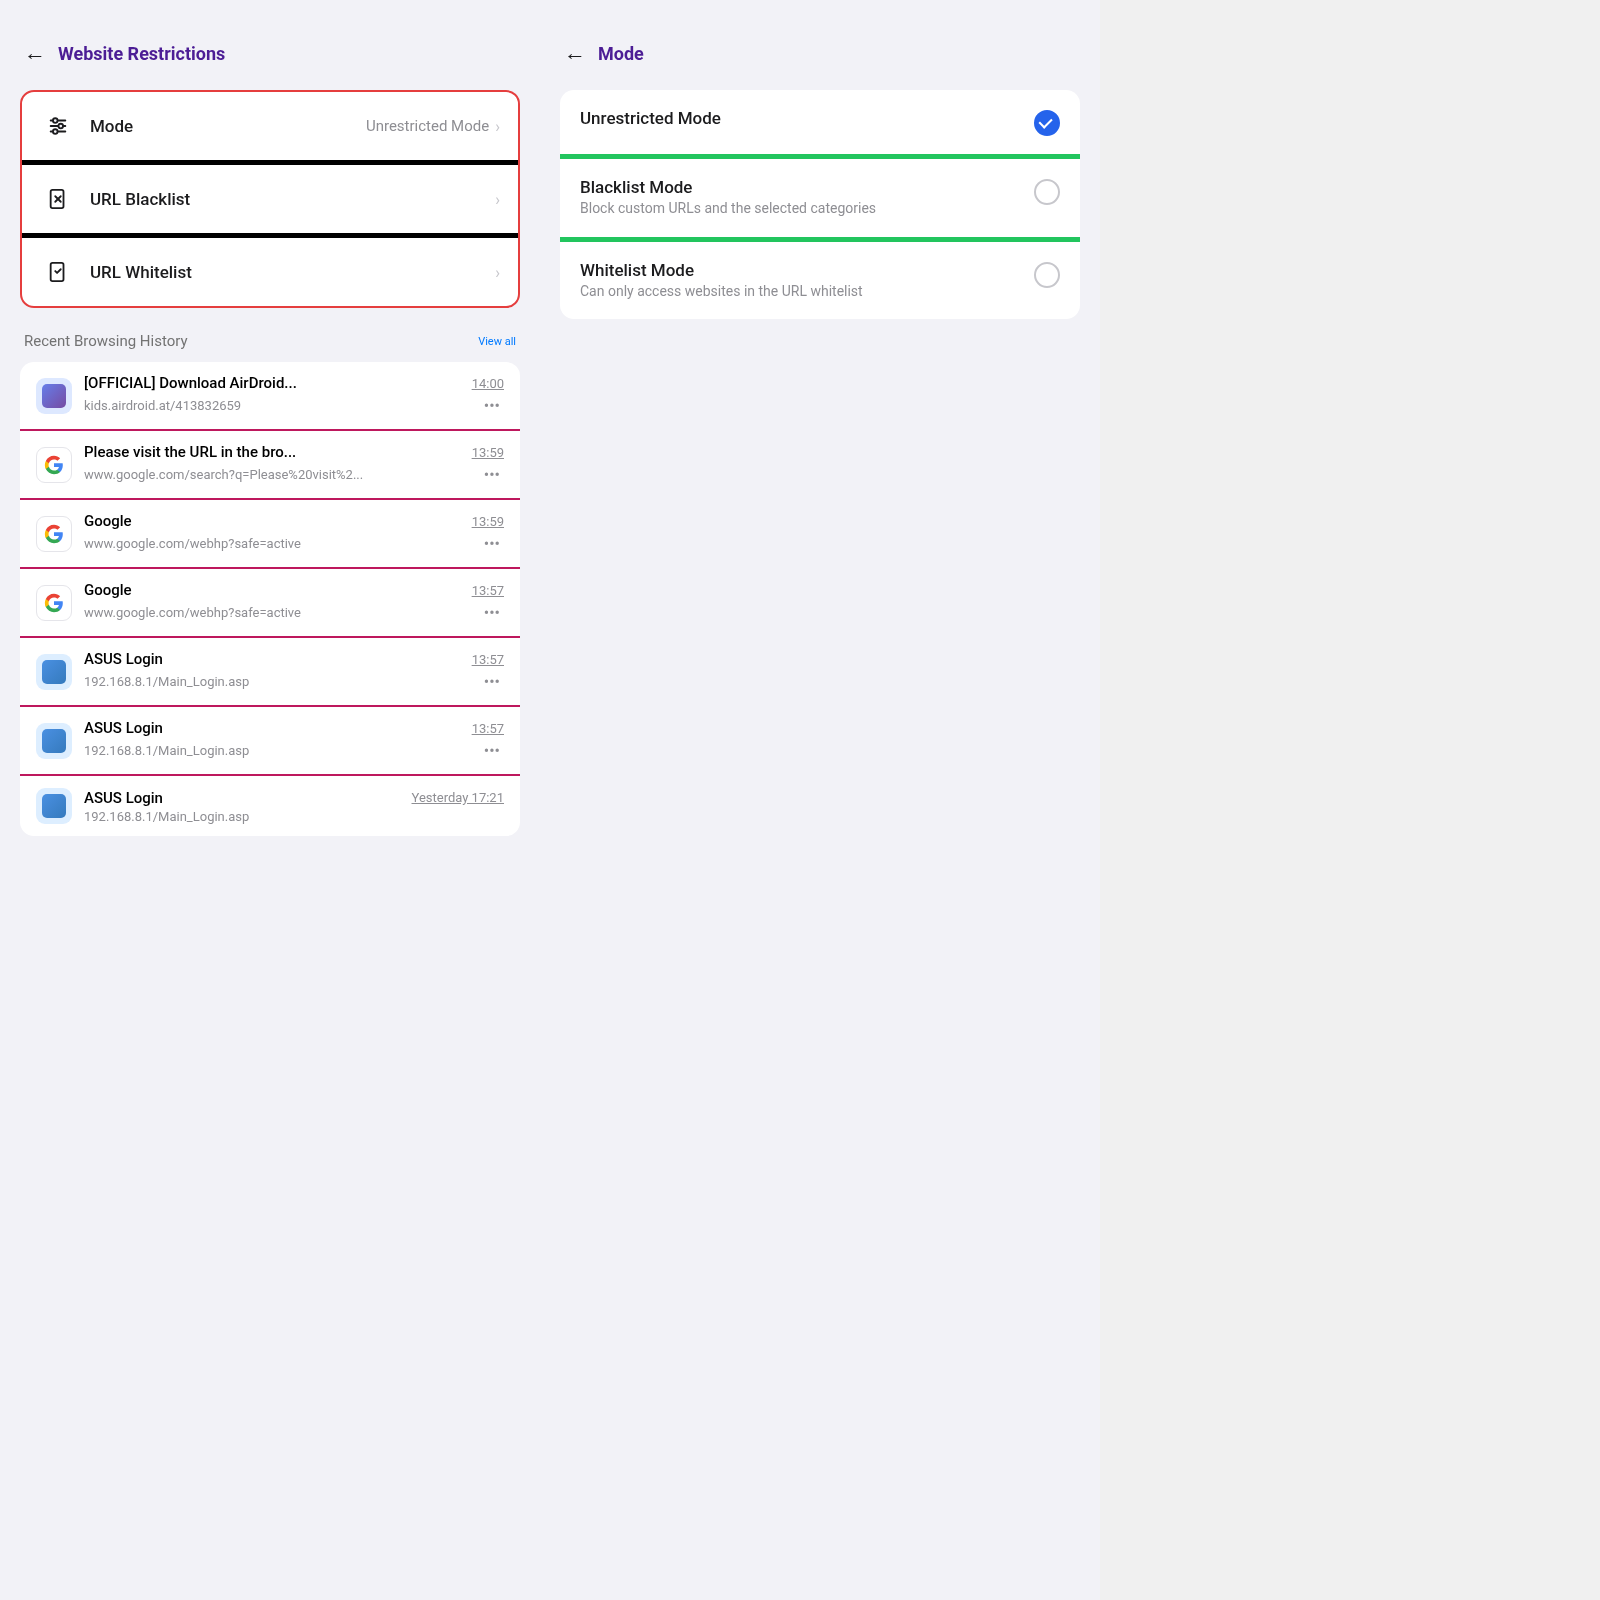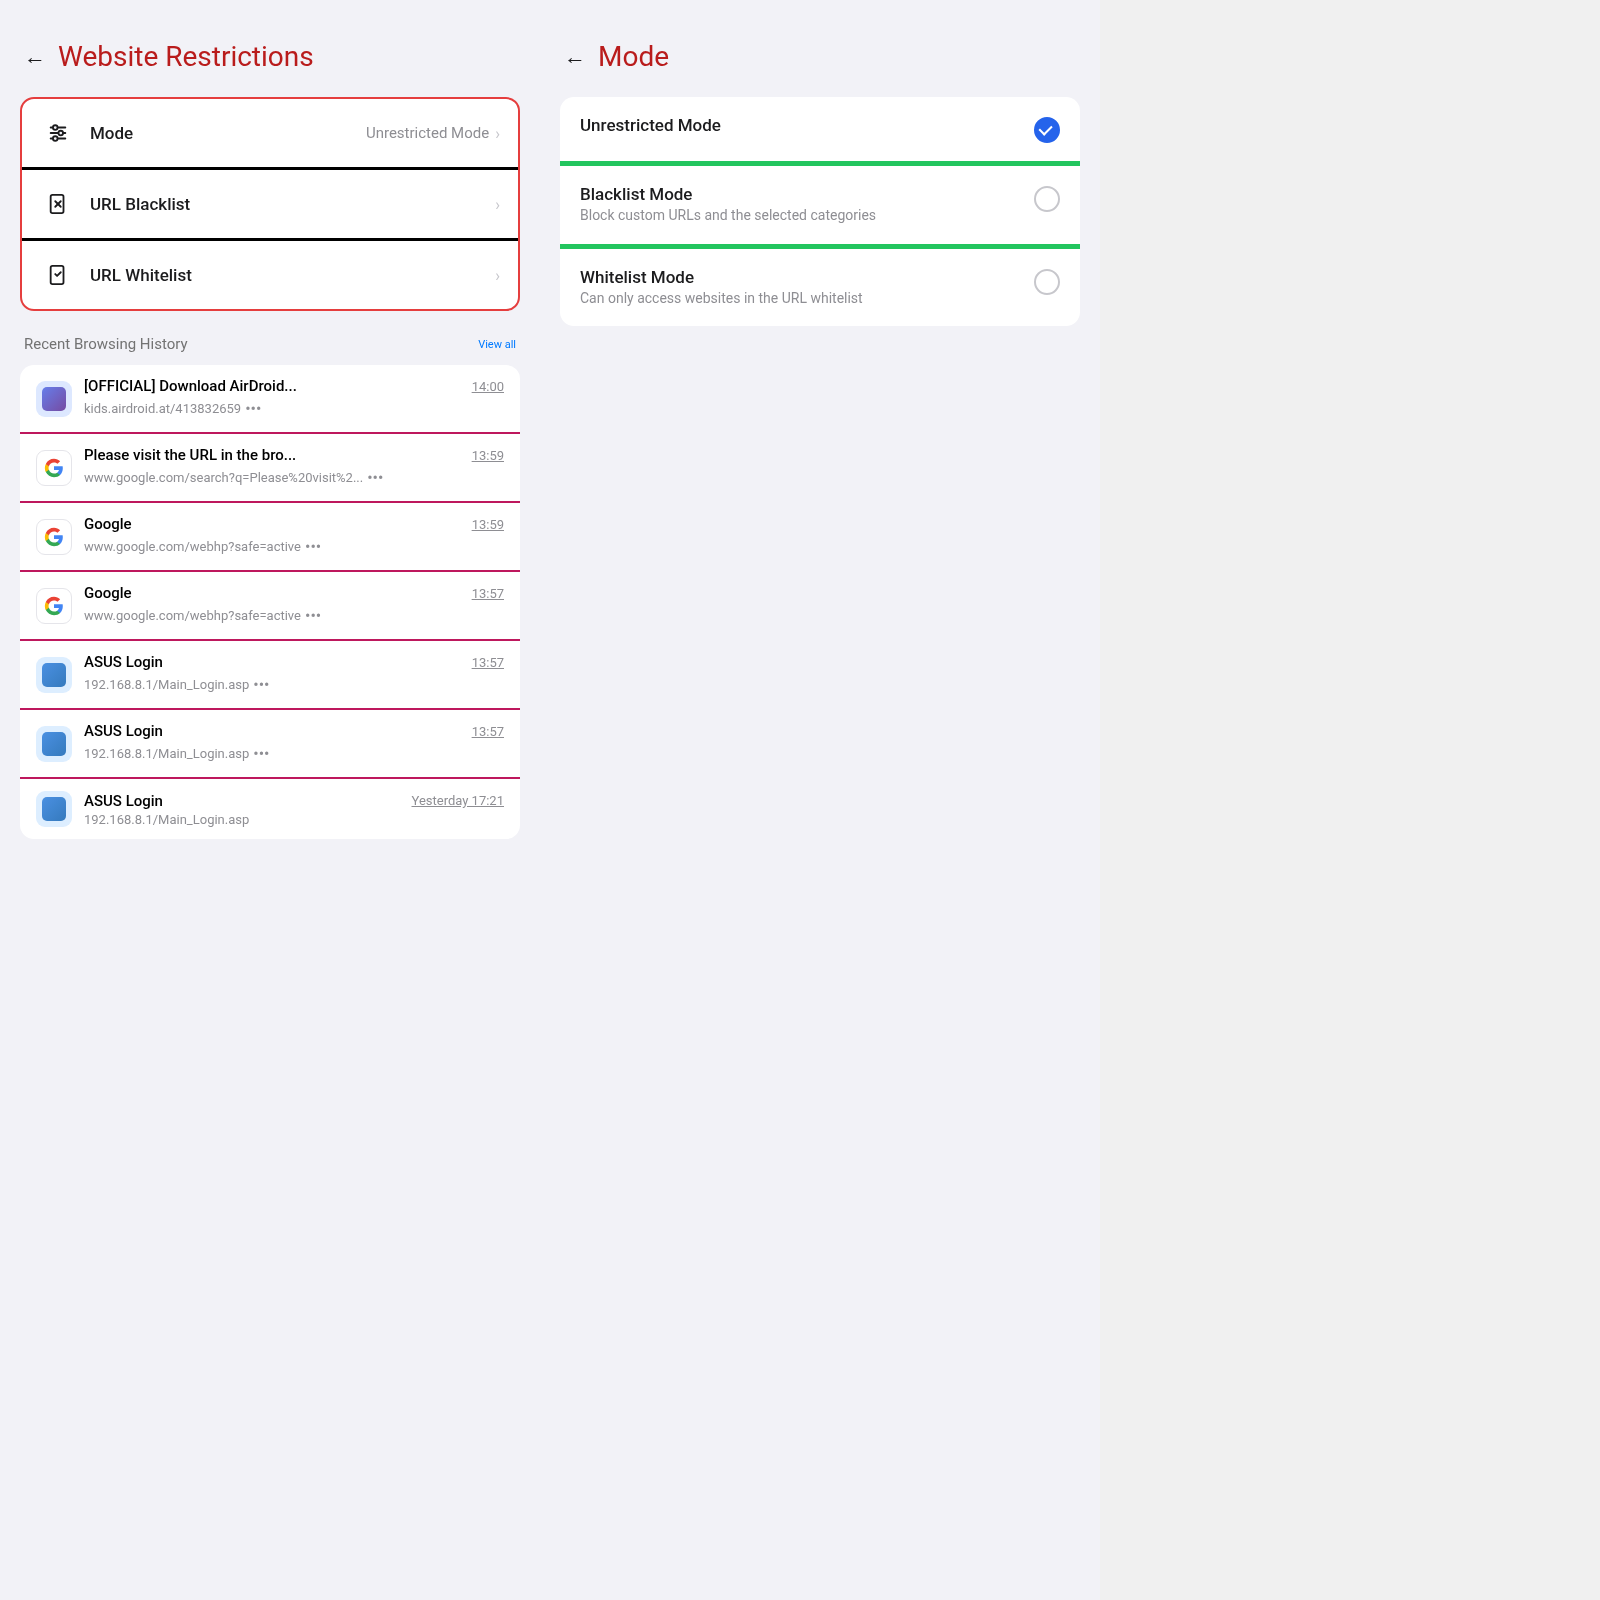--- a/index.html
+++ b/index.html
@@ -36,23 +36,23 @@
     }
 
     .back-arrow {
       font-size: 22px;
       color: #1c1c1e;
       cursor: pointer;
       font-weight: 400;
     }
 
     .panel-title {
-      font-size: 28px;
-      font-weight: 400;
-      color: #b91c1c;
+      font-size: 18px;
+      font-weight: 700;
+      color: #4c1d95;
     }
 
     
     .settings-card {
       background: #ffffff;
       border-radius: 14px;
       overflow: hidden;
       margin-bottom: 24px;
     }
 
@@ -62,21 +62,21 @@
 
     .settings-item {
       display: flex;
       align-items: center;
       padding: 16px 18px;
       position: relative;
       cursor: pointer;
     }
 
     .settings-item + .settings-item {
-      border-top: 3px solid #000000;
+      border-top: 5px solid #000000;
     }
 
     .settings-item-icon {
       width: 36px;
       height: 36px;
       display: flex;
       align-items: center;
       justify-content: center;
       margin-right: 14px;
       flex-shrink: 0;
@@ -187,20 +187,21 @@
       font-size: 13px;
       color: #8e8e93;
       flex-shrink: 0;
       margin-left: 8px;
       text-decoration: underline;
     }
 
     .history-url-row {
       display: flex;
       align-items: center;
+      justify-content: space-between;
       margin-top: 2px;
     }
 
     .history-url {
       font-size: 13px;
       color: #8e8e93;
       white-space: nowrap;
       overflow: hidden;
       text-overflow: ellipsis;
       max-width: 300px;

